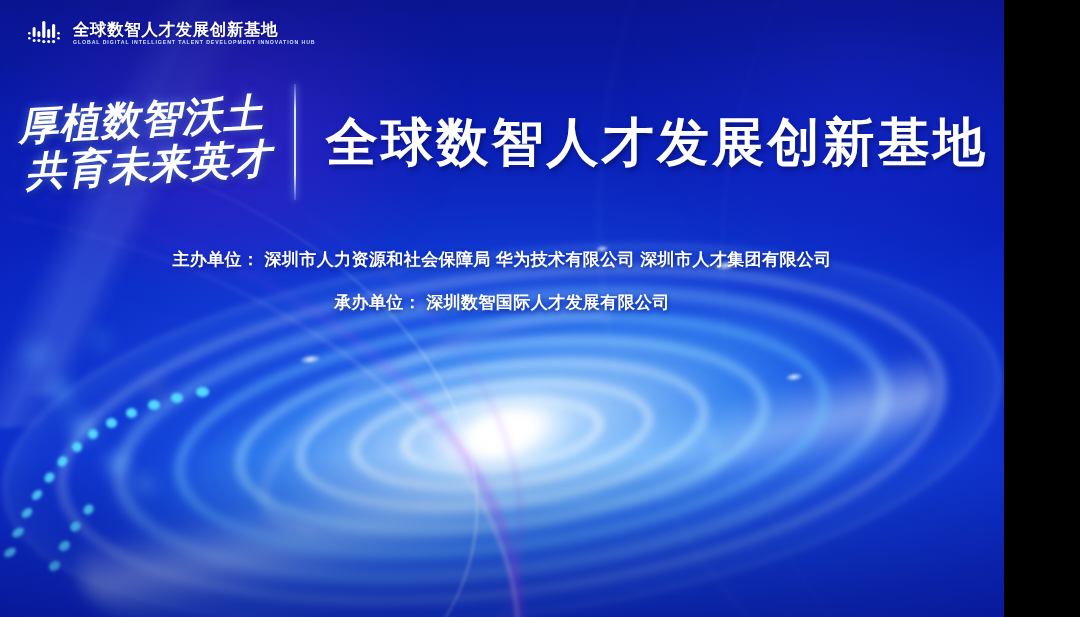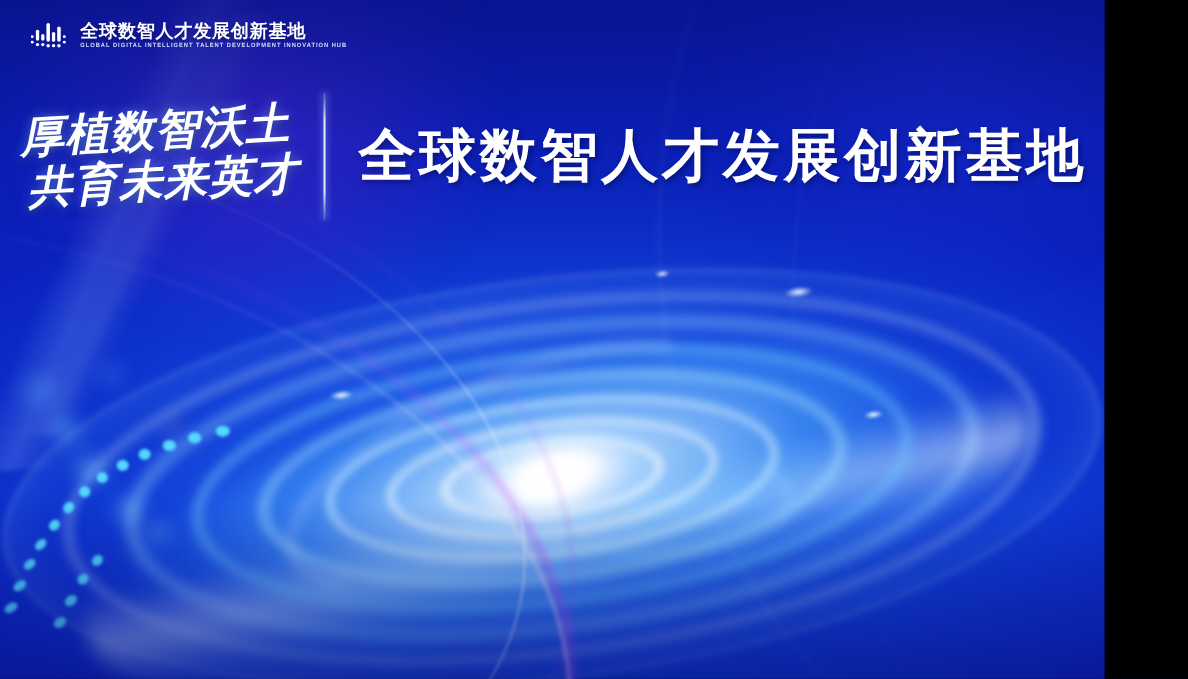--- a/index.html
+++ b/index.html
@@ -441,14 +441,18 @@
     <div class="calli">
       <div class="calli-line l1">厚植数智沃土</div>
       <div class="calli-line l2">共育未来英才</div>
     </div>
     <div class="divider"></div>
     <div class="title-block">
       <div class="title-1">全球数智人才发展创新基地</div>
     </div>
   </div>
 
+  <div class="orgs">
+    <div class="org-line">主办单位： 深圳市人力资源和社会保障局   华为技术有限公司   深圳市人才集团有限公司</div>
+    <div class="org-line">承办单位： 深圳数智国际人才发展有限公司</div>
+  </div>
 
 </div>
 
 </body></html>

